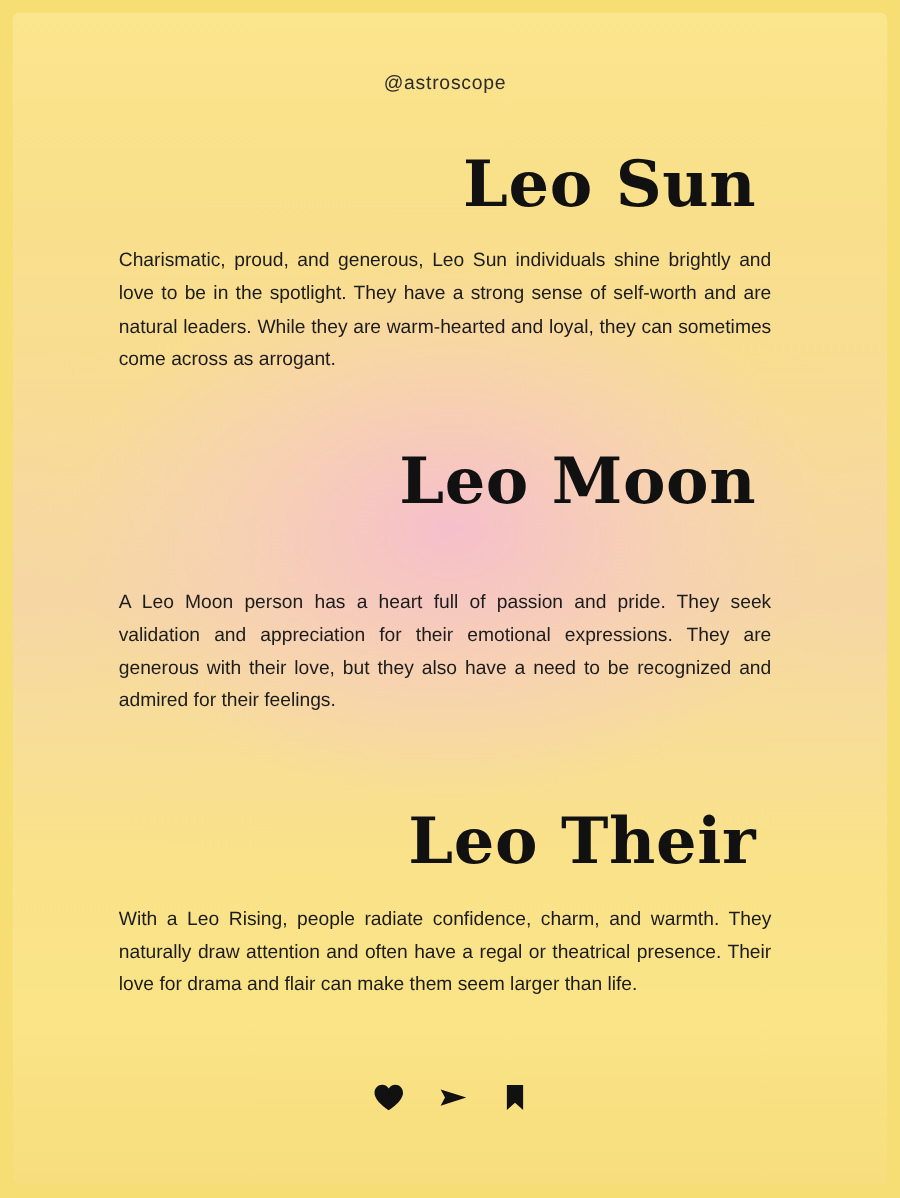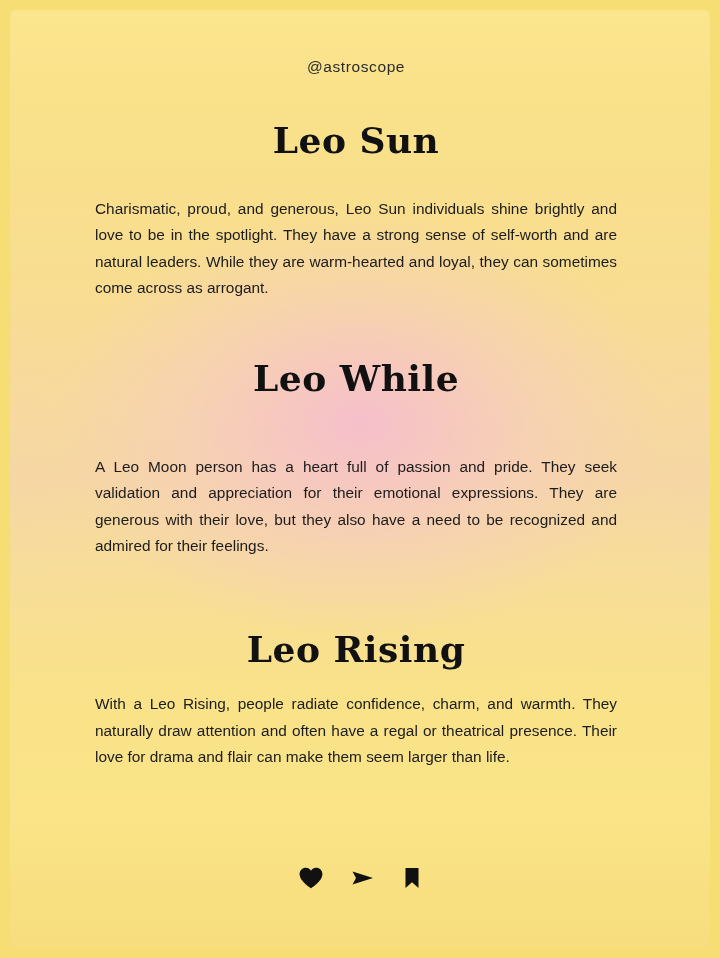--- a/index.html
+++ b/index.html
@@ -40,40 +40,40 @@
   .handle {
     text-align: center;
     font-size: 15.5px;
     letter-spacing: 0.6px;
     color: #2b2b2b;
     font-family: "Liberation Sans", sans-serif;
   }
 
   h1.section-title {
     margin: 12px;
-    text-align: center;
+    text-align: right;
     font-family: "DejaVu Serif", serif;
     font-weight: 700;
-    font-size: 36px;
+    font-size: 51px;
     line-height: 1.05;
     color: #111111;
     letter-spacing: 0.5px;
   }
 
   .section-body {
     margin: 0;
     font-size: 15.4px;
     line-height: 1.72;
     color: #1c1c1c;
     text-align: justify;
     font-family: "Liberation Sans", sans-serif;
   }
 
   .sec-sun .section-title { margin-top: 46px; }
-  .sec-sun .section-body { margin-top: 36px; }
+  .sec-sun .section-body { margin-top: 20px; }
 
   .sec-moon .section-title { margin-top: 58px; }
   .sec-moon .section-body { margin-top: 56px; }
 
   .sec-rising .section-title { margin-top: 72px; }
   .sec-rising .section-body { margin-top: 22px; }
 
   .footer-icons {
     position: absolute;
     left: 0;
@@ -93,26 +93,26 @@
   <div class="inner">
 
     <div class="handle">@astroscope</div>
 
     <div class="sec-sun">
       <h1 class="section-title">Leo Sun</h1>
       <p class="section-body">Charismatic, proud, and generous, Leo Sun individuals shine brightly and love to be in the spotlight. They have a strong sense of self-worth and are natural leaders. While they are warm-hearted and loyal, they can sometimes come across as arrogant.</p>
     </div>
 
     <div class="sec-moon">
-      <h1 class="section-title">Leo While</h1>
+      <h1 class="section-title">Leo Moon</h1>
       <p class="section-body">A Leo Moon person has a heart full of passion and pride. They seek validation and appreciation for their emotional expressions. They are generous with their love, but they also have a need to be recognized and admired for their feelings.</p>
     </div>
 
     <div class="sec-rising">
-      <h1 class="section-title">Leo Rising</h1>
+      <h1 class="section-title">Leo Their</h1>
       <p class="section-body">With a Leo Rising, people radiate confidence, charm, and warmth. They naturally draw attention and often have a regal or theatrical presence. Their love for drama and flair can make them seem larger than life.</p>
     </div>
 
   </div>
 
   <div class="footer-icons">
     <span>
       <svg width="26" height="24" viewBox="0 0 26 24" aria-hidden="true">
         <path d="M13 22.2C13 22.2 1.6 15.2 1.6 8.2C1.6 4.4 4.5 1.8 7.8 1.8C10.1 1.8 11.9 3.0 13 4.7C14.1 3.0 15.9 1.8 18.2 1.8C21.5 1.8 24.4 4.4 24.4 8.2C24.4 15.2 13 22.2 13 22.2Z" fill="#111111"></path>
       </svg>

